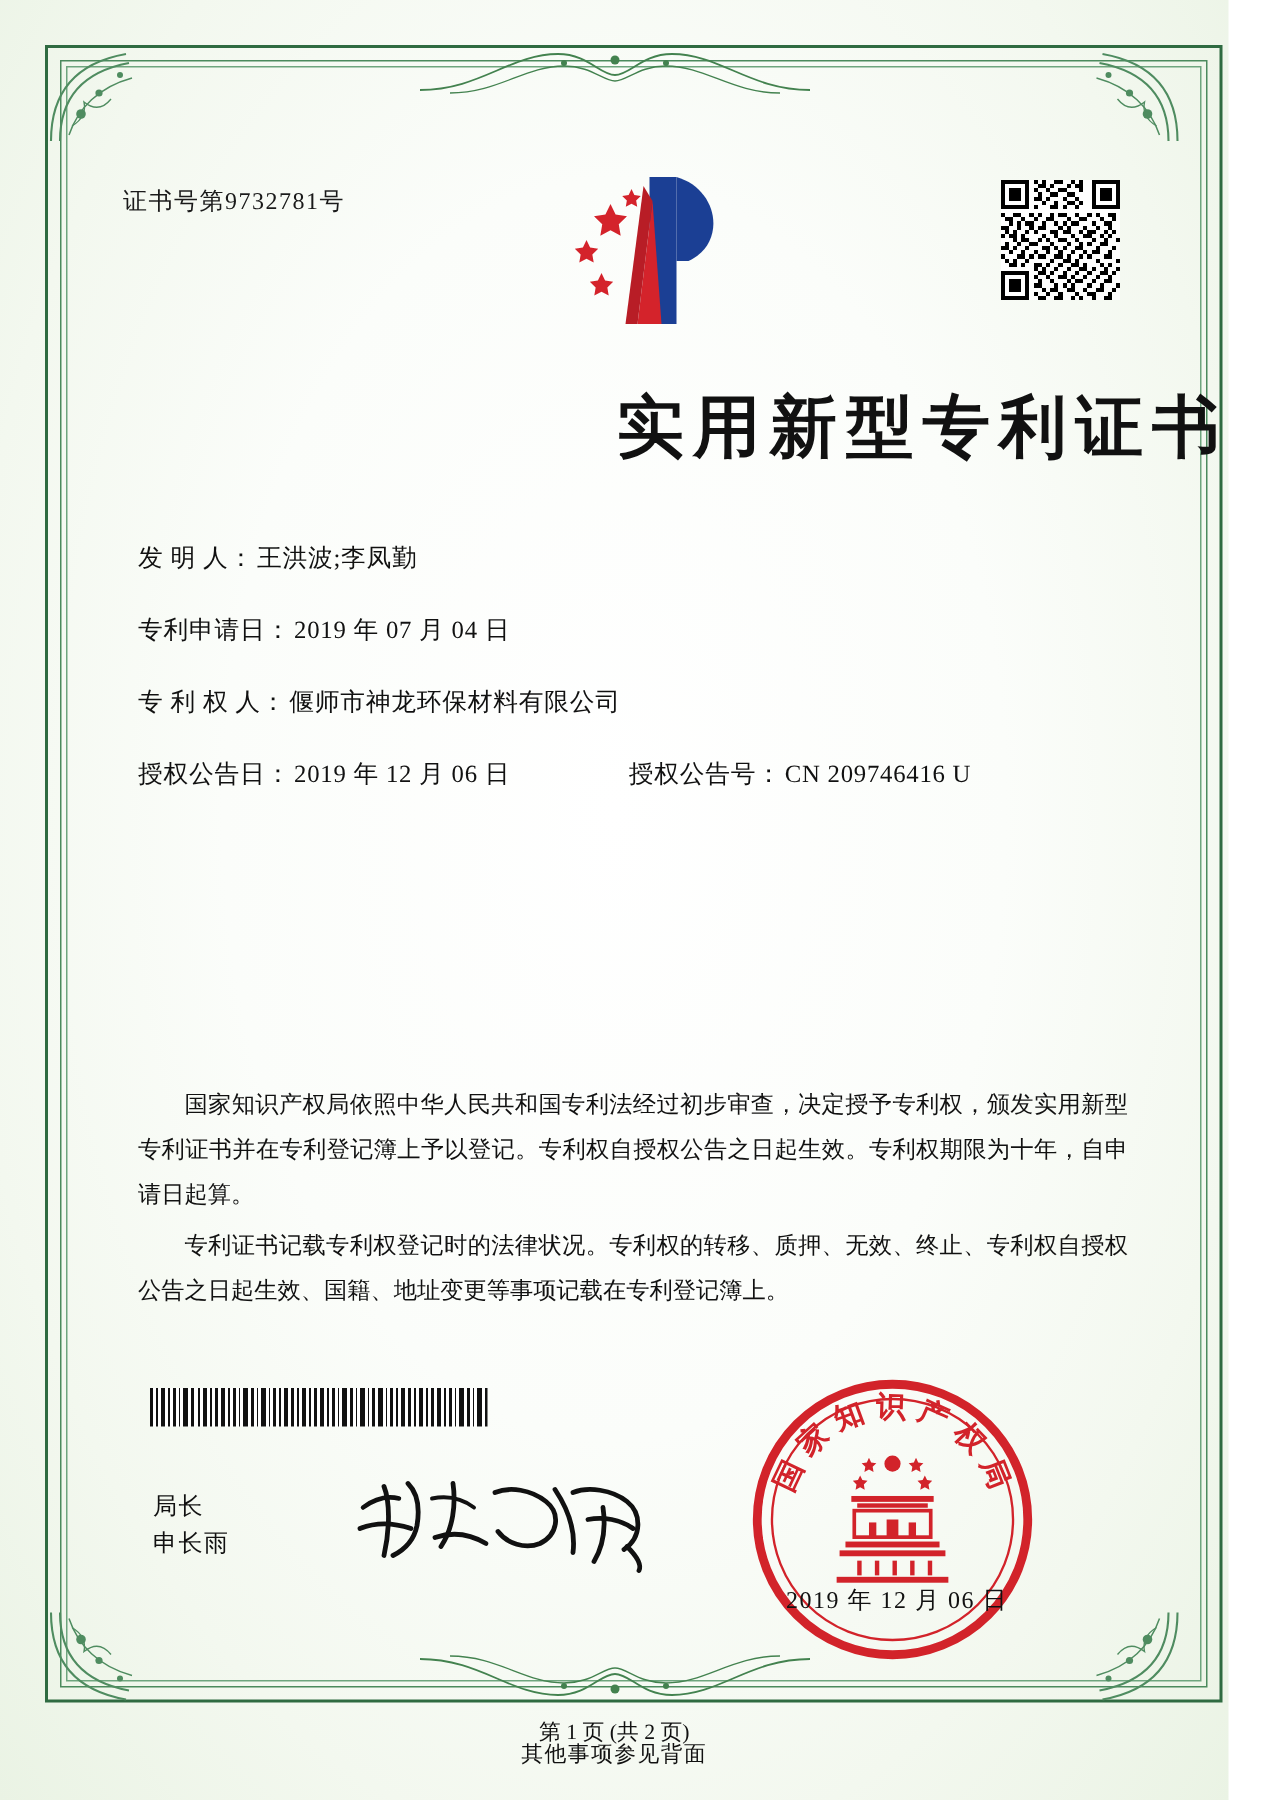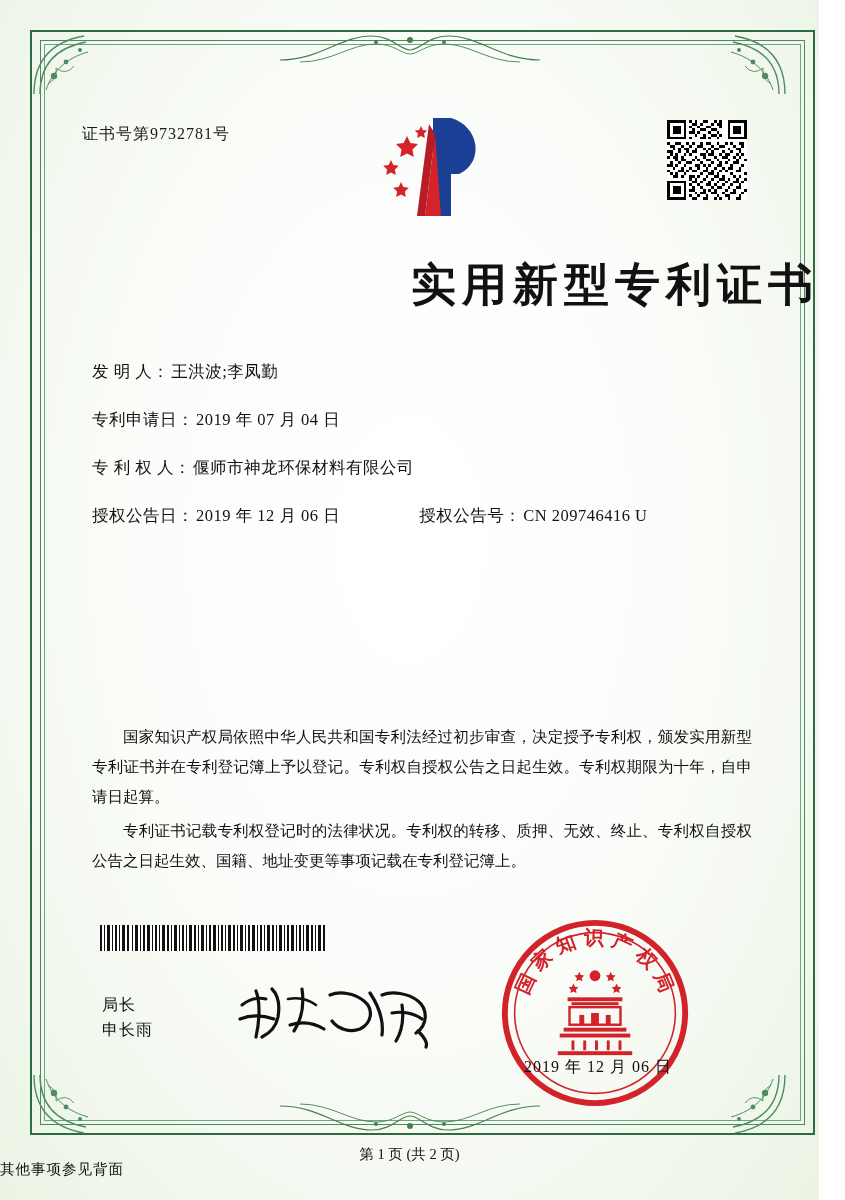--- a/index.html
+++ b/index.html
@@ -230,21 +230,21 @@
     top: 1113px;
     text-align: center;
     font-size: 14.5px;
     color: #111;
     margin-top: 32px;
   }
   .footer-note {
     position: absolute;
     left: 0; right: 0;
     top: 1160px;
-    text-align: left;
+    text-align: center;
     font-size: 14.5px;
     color: #111;
     letter-spacing: 1px;
   }
 </style>
 </head>
 <body>
 
 <div class="certificate">
 

